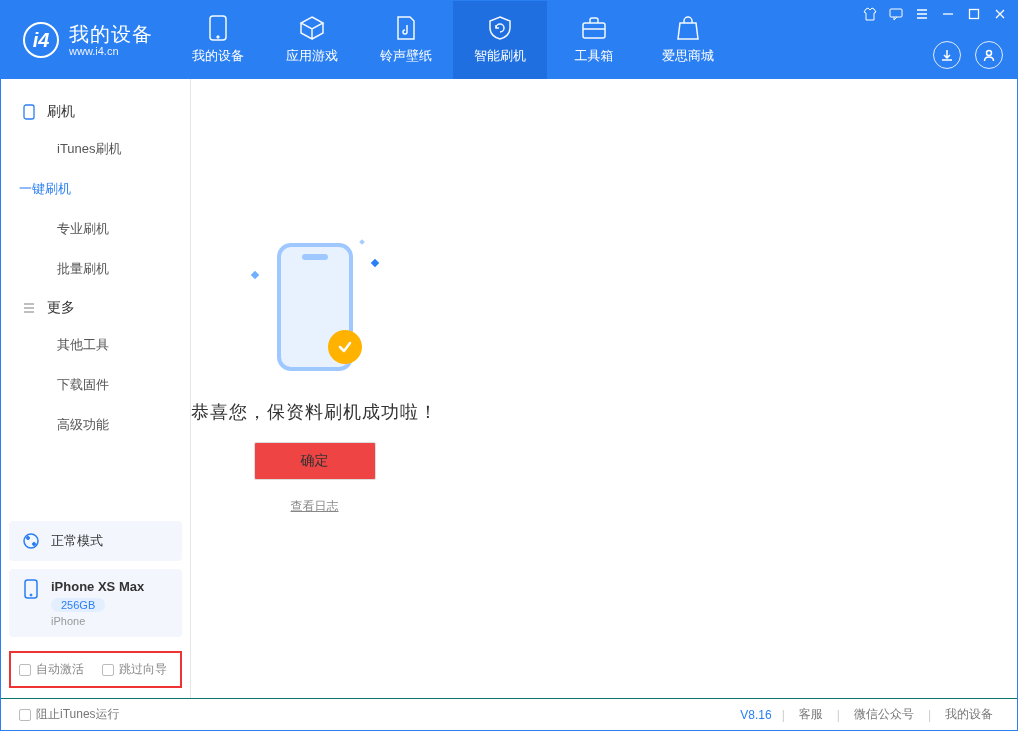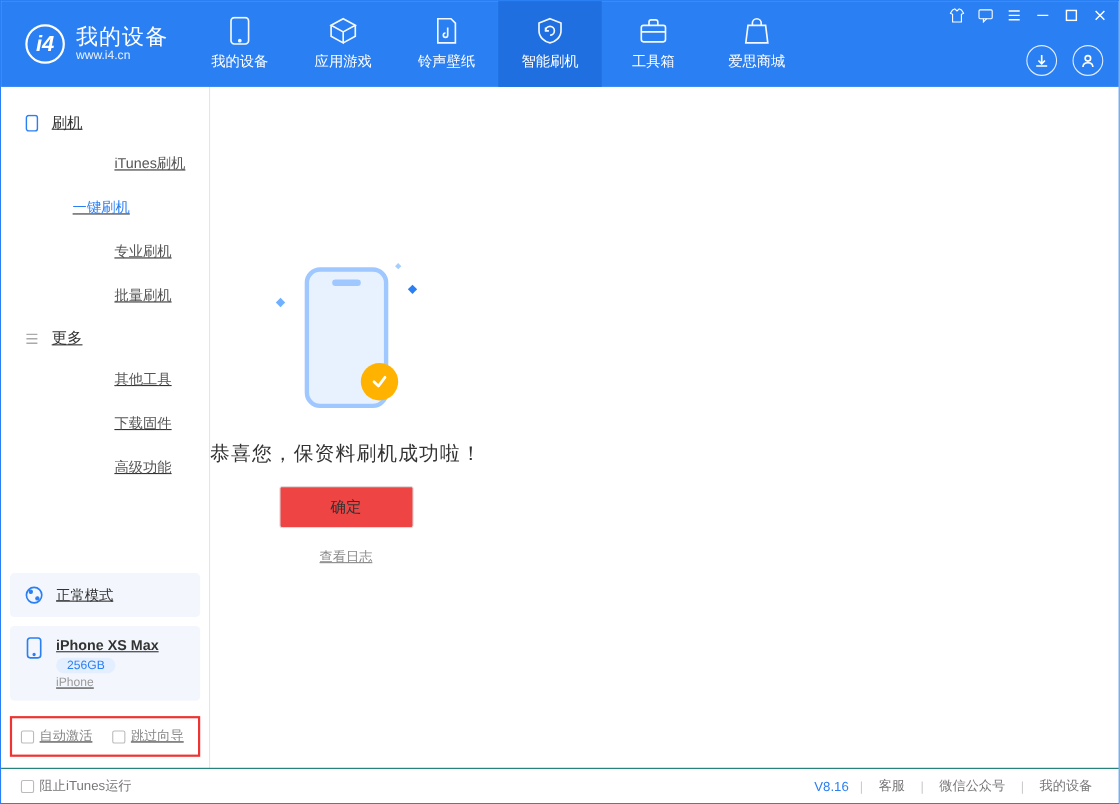--- a/index.html
+++ b/index.html
@@ -24,25 +24,25 @@
 .window-controls .wc { width: 14px; height: 14px; display: flex; align-items: center; justify-content: center; cursor: pointer; color: #fff; font-size: 13px; }
 
 .header-right { position: absolute; right: 14px; bottom: 10px; display: flex; gap: 14px; }
 .hr-btn { width: 28px; height: 28px; border: 1.5px solid rgba(255,255,255,.85); border-radius: 50%; display: flex; align-items: center; justify-content: center; cursor: pointer; }
 .hr-btn svg { stroke: #fff; fill: none; }
 
 
 .body { flex: 1; display: flex; min-height: 0; }
 
 
-.sidebar { width: 190px; border-right: 1px solid #e5e5e5; background: #fff; display: flex; flex-direction: column; font-size: 13px; color: #333; text-decoration: underline; }
+.sidebar { width: 190px; border-right: 1px solid #e5e5e5; background: #fff; display: flex; flex-direction: column; font-size: 13px; color: #333; }
 .side-scroll { flex: 1; padding-top: 14px; }
 .side-section-hdr { display: flex; align-items: center; gap: 10px; padding: 10px 20px 8px 20px; color: #333; font-size: 14px; }
 .side-section-hdr .sicon { width: 16px; height: 16px; display: flex; align-items: center; justify-content: center; }
-.side-item { padding: 11px 10px 11px 56px; color: #555; cursor: pointer; font-size: 13px; margin-left: 47px; }
+.side-item { padding: 11px 10px 11px 56px; color: #555; cursor: pointer; font-size: 13px; }
 .side-item.active { color: #2a7ff3; padding-left: 18px; }
 
 .device-box { margin: 8px; border-radius: 4px; padding: 10px 12px; background: #f3f7fd; display: flex; align-items: center; gap: 10px; color: #333; cursor: pointer; }
 .device-box + .device-box { margin-top: 0; }
 .dicon { width: 20px; height: 20px; display: flex; align-items: center; justify-content: center; }
 .device-info .dname { font-weight: bold; color: #333; font-size: 13px; }
 .device-info .dcap { display: inline-block; margin-top: 4px; font-size: 11px; color: #2a7ff3; background: #e3efff; border-radius: 10px; padding: 1px 10px; }
 .device-info .dtype { font-size: 11px; color: #999; margin-top: 3px; }
 
 .checkbox-row { border: 2px solid #e33; margin: 6px 8px 10px 8px; padding: 8px 8px; display: flex; gap: 18px; align-items: center; }

